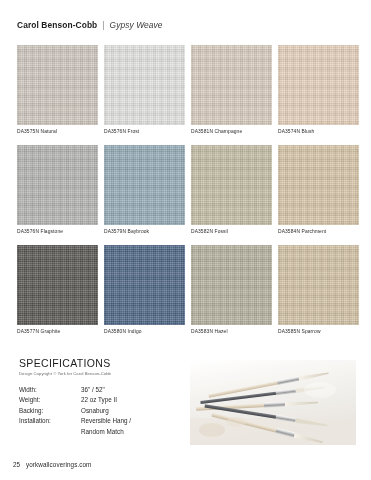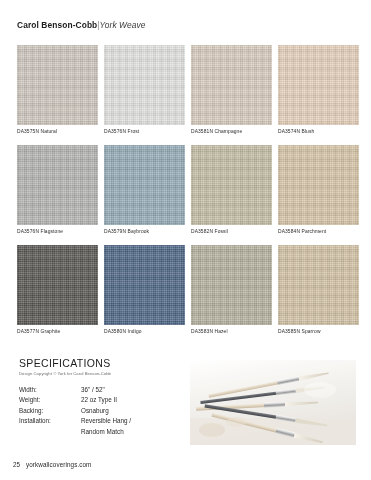--- a/index.html
+++ b/index.html
@@ -15,20 +15,21 @@
     width: 371px; height: 480px;
     background: #ffffff;
   }
 
   
   .header {
     position: absolute;
     left: 17px; top: 20px;
     display: flex;
     align-items: baseline;
+    gap: 5px;
     white-space: nowrap;
   }
   .header .designer {
     font-size: 8.4px;
     font-weight: bold;
     color: #1c1c1c;
     letter-spacing: 0.1px;
   }
   .header .divider {
     font-size: 8.4px;
@@ -168,21 +169,21 @@
   }
 </style>
 </head>
 <body>
 
 <div class="page">
 
   <div class="header">
     <span class="designer">Carol Benson-Cobb</span>
     <span class="divider">|</span>
-    <span class="collection">York Weave</span>
+    <span class="collection">Gypsy Weave</span>
   </div>
 
   <div class="grid">
 
     <div class="swatch-row">
       <div class="swatch-cell">
         <div class="swatch" style="background-color: rgb(205, 197, 189);"></div>
         <div class="swatch-label">DA3575N Natural</div>
       </div>
       <div class="swatch-cell">

